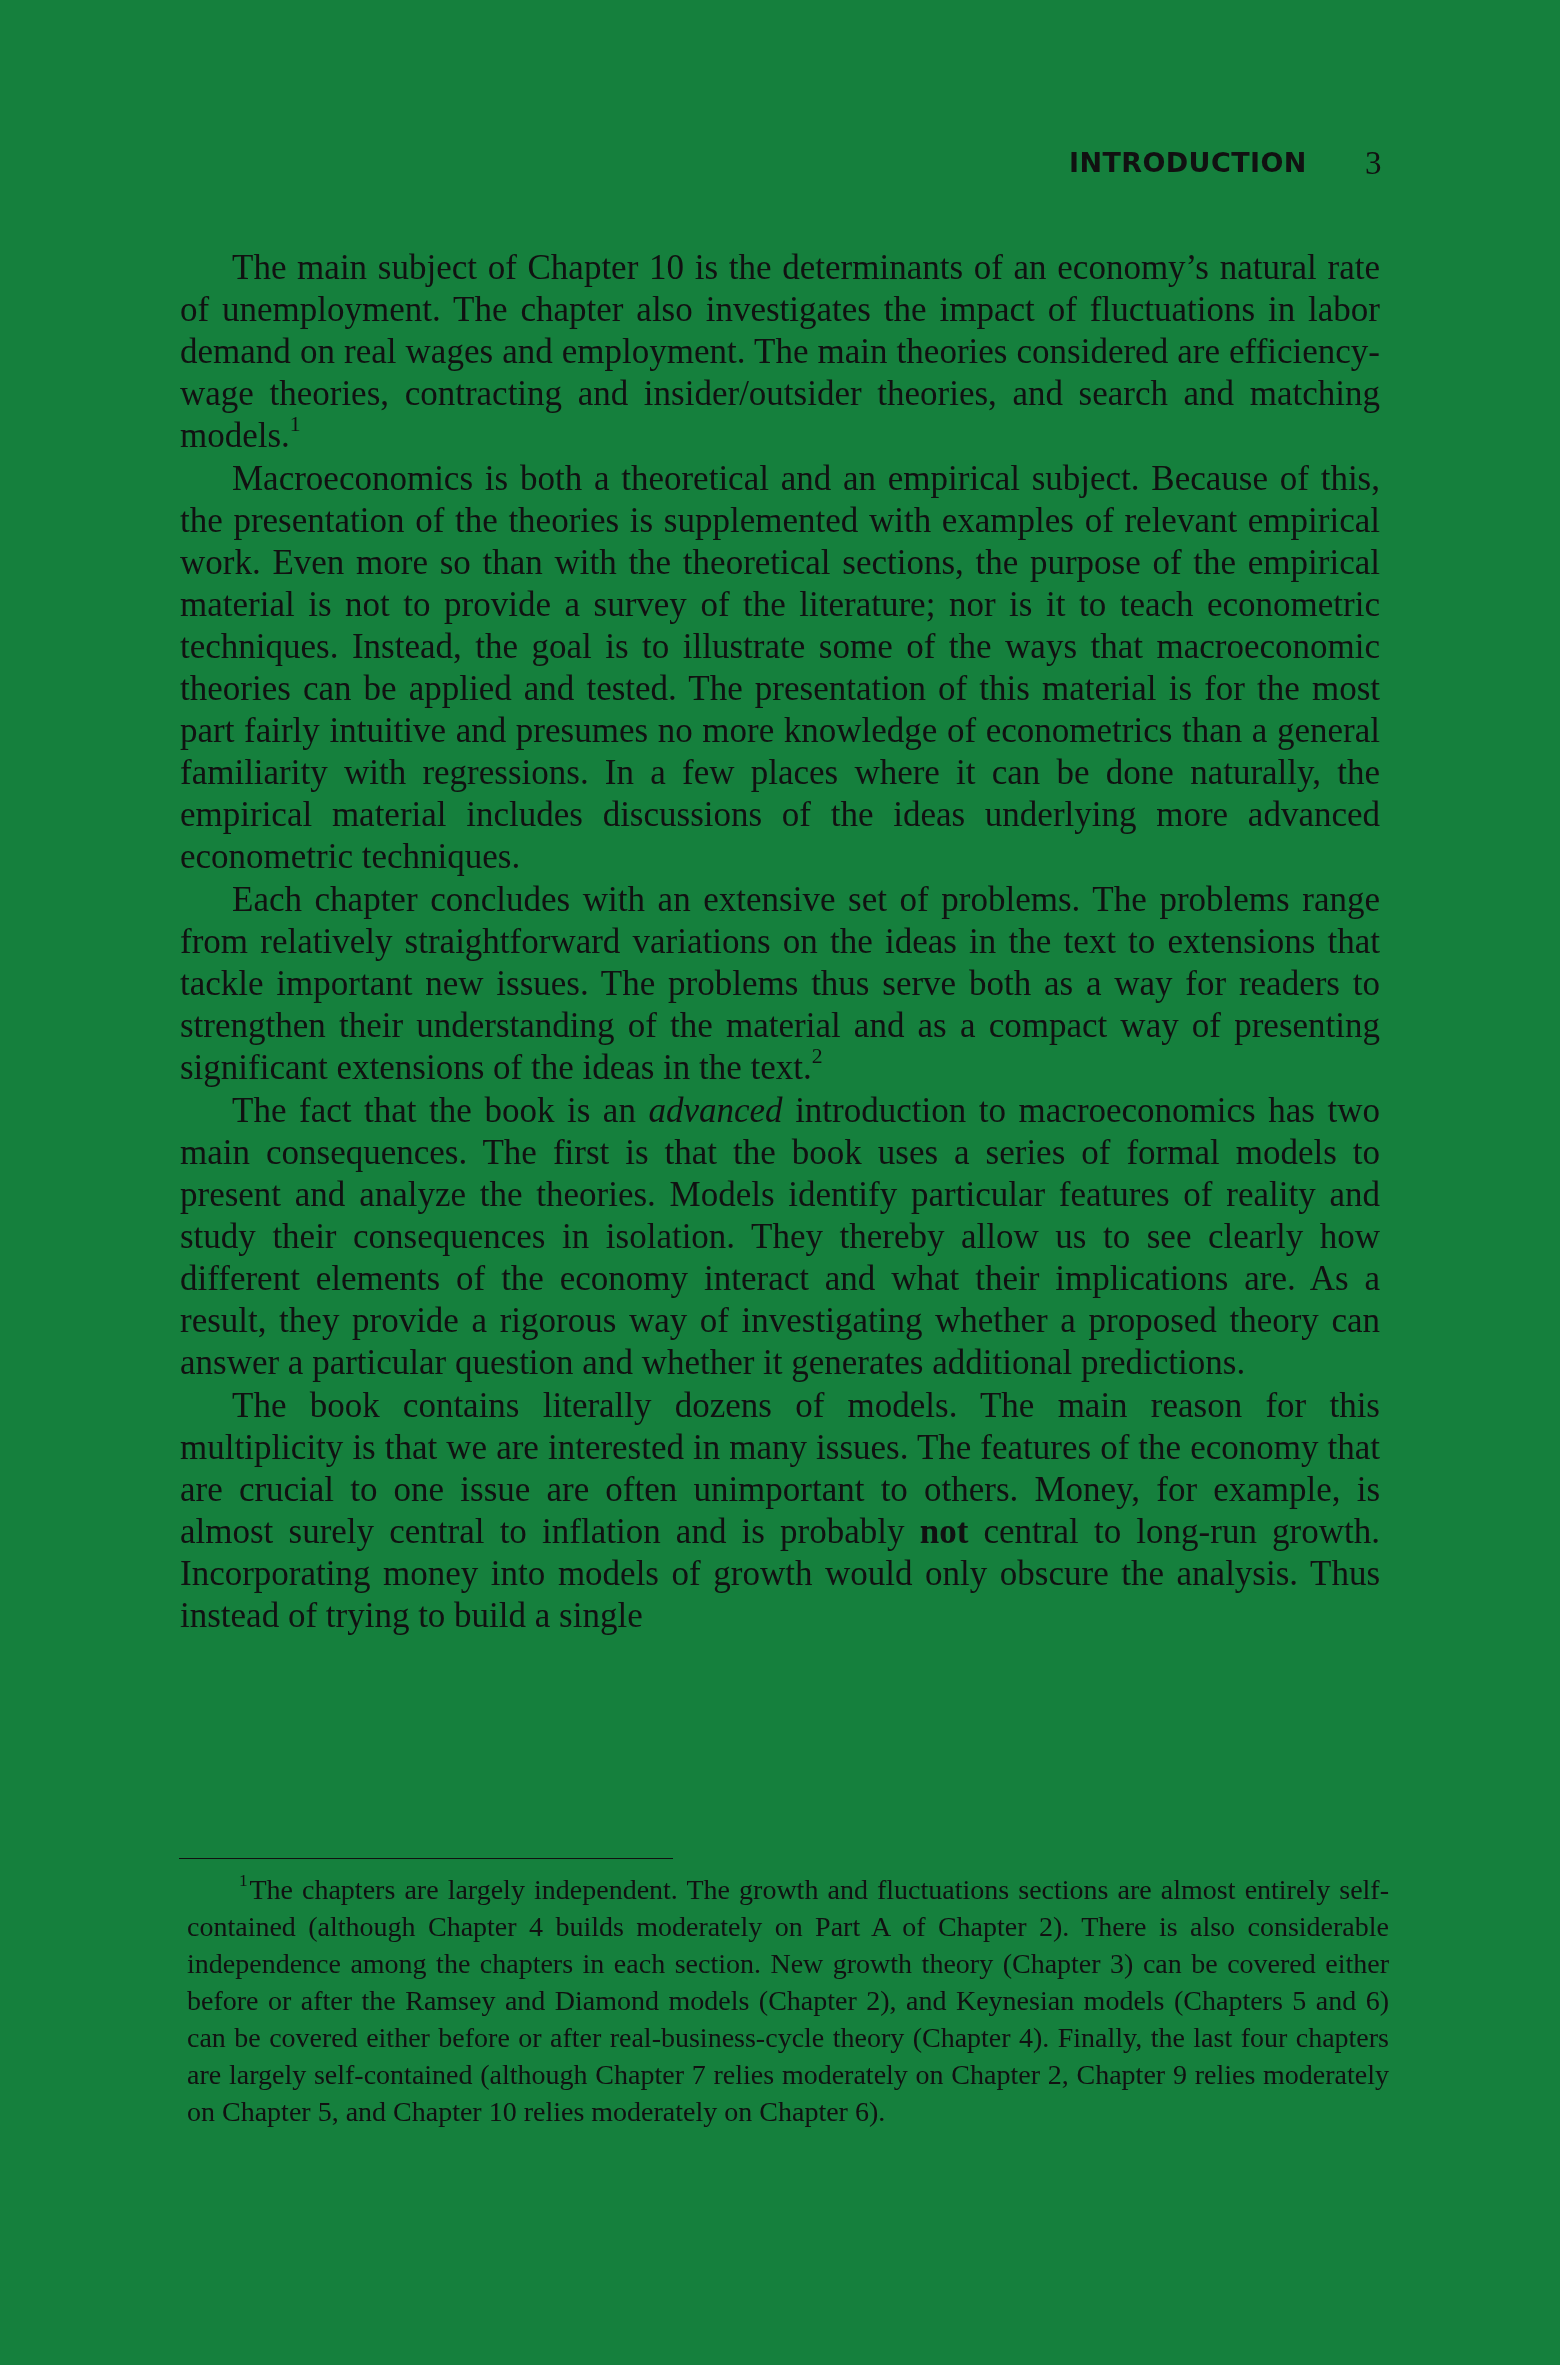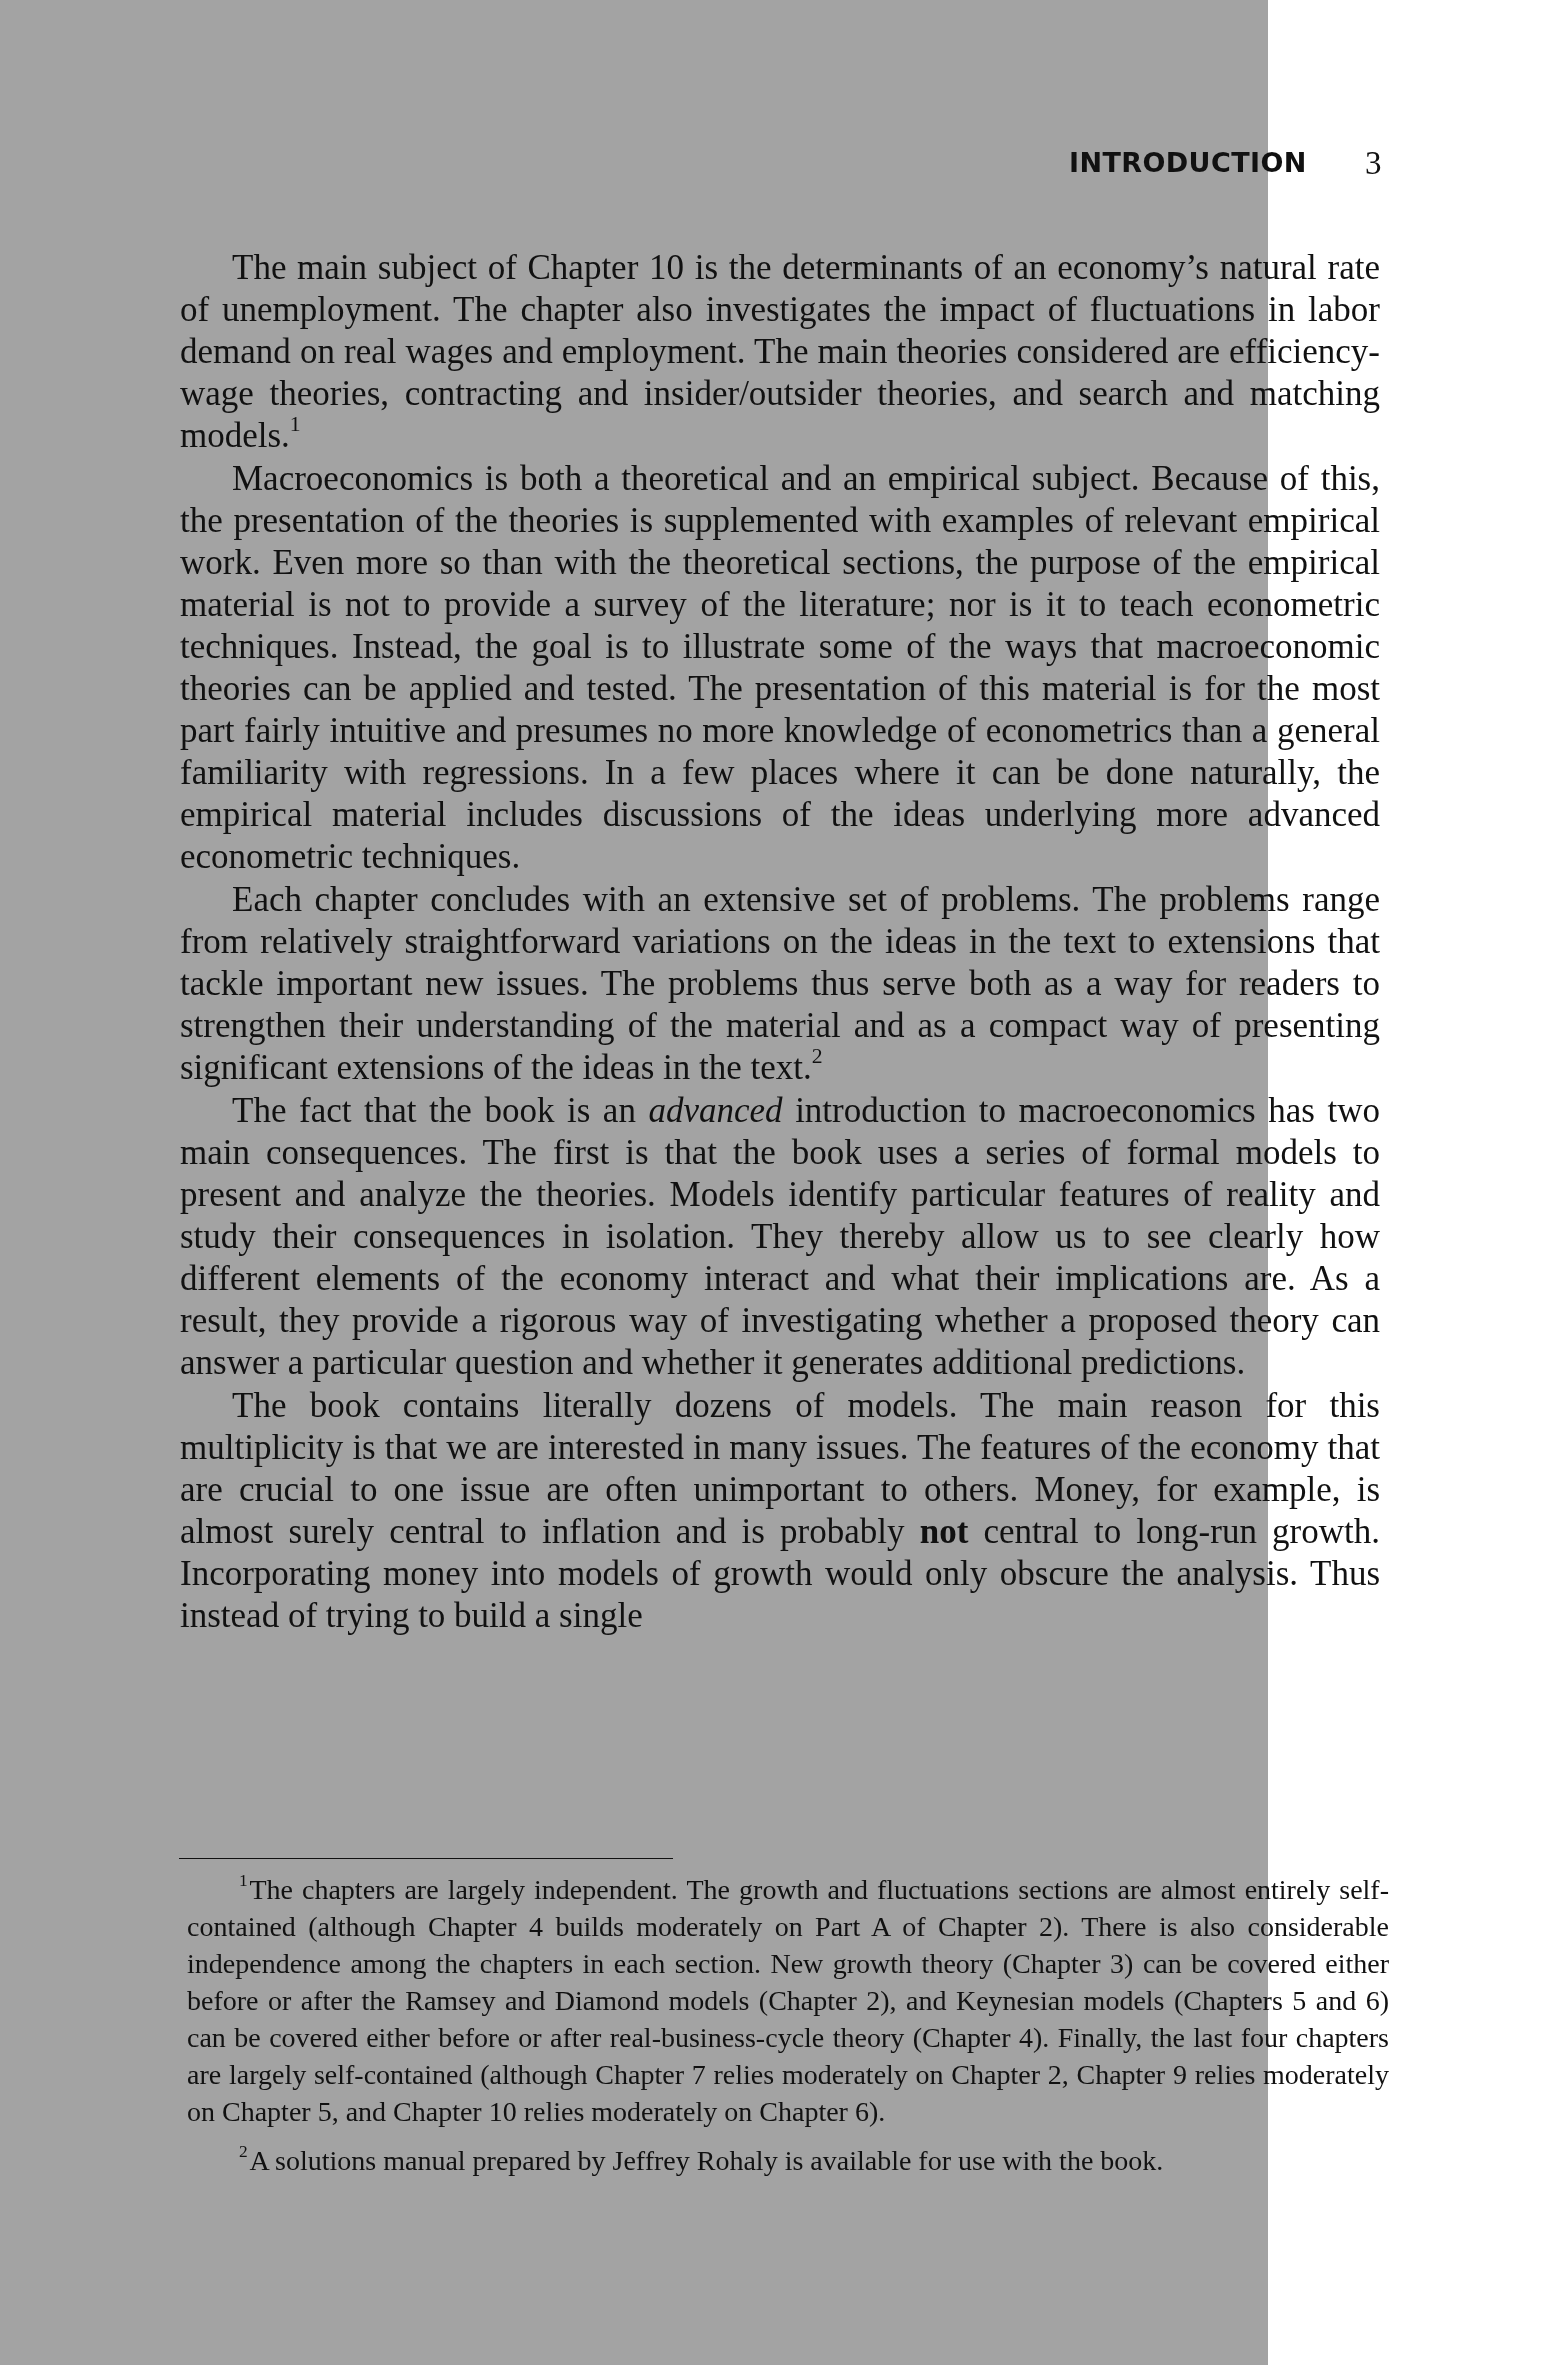--- a/index.html
+++ b/index.html
@@ -1,17 +1,17 @@
 <!DOCTYPE html>
 <html style="font-size:14px"><head>
 <meta charset="utf-8">
 <style>
   html, body { margin: 0; padding: 0; background: #ffffff; }
   body { width: 1560px; height: 2366px; position: relative; overflow: hidden; color: #111111; }
-  .page { position: absolute; left: 0; top: 0; width: 1268px; height: 2366px; background: #a3a3a3; }
+  .page { position: absolute; left: 0; top: 0; width: 1560px; height: 2366px; background: #15803d; }
   .running-head { position: absolute; top: 144px; left: 1023px; width: 364px; height: 38px; }
   .running-title { position: absolute; left: 46px; top: 0; font-family: "DejaVu Sans", sans-serif; font-weight: bold; font-size: 27px; letter-spacing: 0.4px; line-height: 38px; }
   .page-number { position: absolute; left: 342px; top: 0; font-family: "Liberation Serif", serif; font-size: 33px; line-height: 38px; }
   .body-text { position: absolute; left: 179px; top: 246px; width: 1202px; font-family: "Liberation Serif", serif; font-size: 35px; line-height: 42px; text-align: justify; }
   .body-text p { margin: 1px; text-indent: 52px; hyphens: manual; }
   .footnote-rule { position: absolute; left: 179px; top: 1858px; width: 494px; height: 0; border-top: 1.7px solid #111; }
   .footnotes { position: absolute; left: 179px; top: 1871px; width: 1202px; font-family: "Liberation Serif", serif; font-size: 28px; line-height: 37px; text-align: justify; margin-left: 8px; }
   .footnotes p { margin: 0; text-indent: 52px; }
   .footnotes p + p { margin-top: 12px; }
   sup { font-size: 0.62em; line-height: 0; vertical-align: 0.75em; }
@@ -34,17 +34,16 @@
     <p><span>Macroeconomics is both a theoretical and an empirical subject. Because of this, the presentation of the theories is supplemented with examples of relevant empirical work. Even more so than with the theoretical sections, the purpose of the empirical material is not to provide a survey of the literature; nor is it to teach econometric techniques. Instead, the goal is to illustrate some of the ways that macroeconomic theories can be applied and tested. The presentation of this material is for the most part fairly intuitive and presumes no more knowledge of econometrics than a general familiarity with regressions. In a few places where it can be done naturally, the empirical material includes discussions of the ideas underlying more advanced econometric techniques.</span></p>
     <p><span>Each chapter concludes with an extensive set of problems. The problems range from relatively straightforward variations on the ideas in the text to extensions that tackle important new issues. The problems thus serve both as a way for readers to strengthen their understanding of the material and as a compact way of presenting significant extensions of the ideas in the text.</span><sup>2</sup></p>
     <p><span>The fact that the book is an </span><em>advanced</em><span> introduction to macroeconomics has two main consequences. The first is that the book uses a series of formal models to present and analyze the theories. Models identify particular features of reality and study their consequences in isolation. They thereby allow us to see clearly how different elements of the economy interact and what their implications are. As a result, they provide a rigorous way of investigating whether a proposed theory can answer a particular question and whether it generates additional predictions.</span></p>
     <p><span>The book contains literally dozens of models. The main reason for this multiplicity is that we are interested in many issues. The features of the economy that are crucial to one issue are often unimportant to others. Money, for example, is almost surely central to inflation and is probably </span><strong>not</strong><span> central to long-run growth. Incorporating money into models of growth would only obscure the analysis. Thus instead of trying to build a single</span></p>
   </div>
 
   <div class="footnote-rule"></div>
 
   <div class="footnotes">
     <p><span class="fn-mark">1</span><span>The chapters are largely independent. The growth and fluctuations sections are almost entirely self-contained (although Chapter 4 builds moderately on Part A of Chapter 2). There is also considerable independence among the chapters in each section. New growth theory (Chapter 3) can be covered either before or after the Ramsey and Diamond models (Chapter 2), and Keynesian models (Chapters 5 and 6) can be covered either before or after real-business-cycle theory (Chapter 4). Finally, the last four chapters are largely self-contained (although Chapter 7 relies moderately on Chapter 2, Chapter 9 relies moderately on Chapter 5, and Chapter 10 relies moderately on Chapter 6).</span></p>
-    <p><span class="fn-mark">2</span><span>A solutions manual prepared by Jeffrey Rohaly is available for use with the book.</span></p>
   </div>
 
 </div>
 
 
 </body></html>

